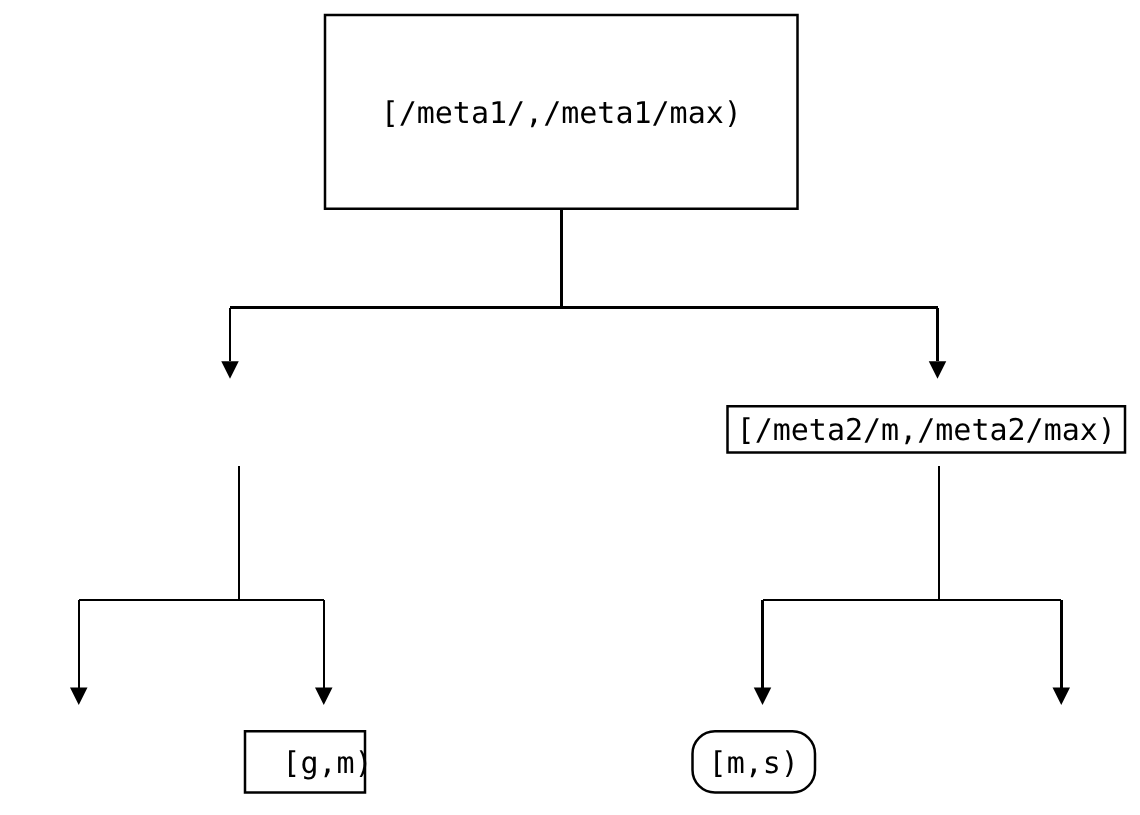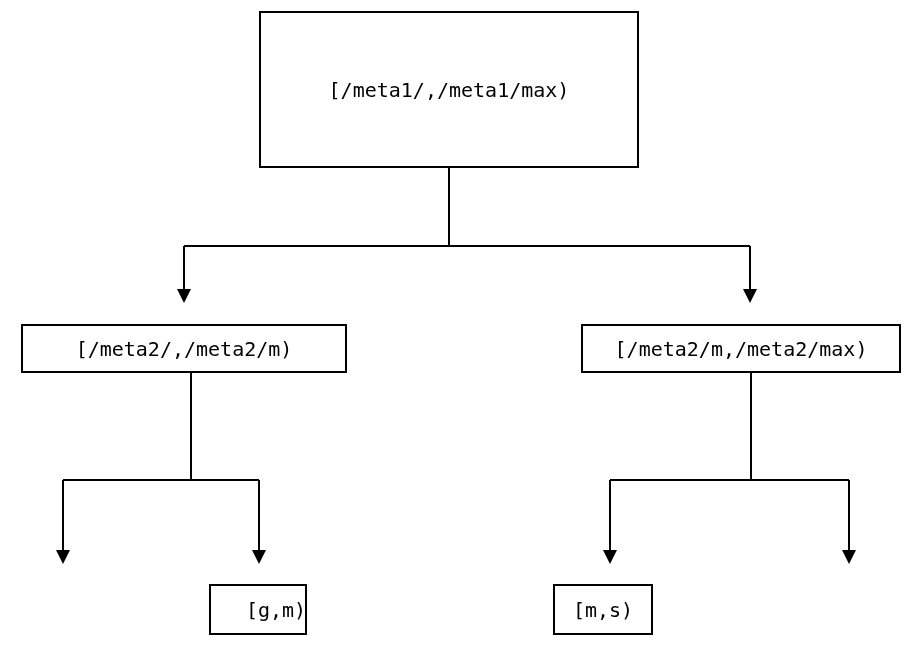--- a/index.html
+++ b/index.html
@@ -27,21 +27,21 @@
     box-sizing: border-box;
     border: 2px solid #000000;
     background: #ffffff;
     display: flex;
     align-items: center;
     justify-content: center;
     z-index: 2;
   }
   .node-label {
     font-family: "DejaVu Sans Mono", "Liberation Mono", monospace;
-    font-size: 20px;
+    font-size: 24px;
     line-height: 20px;
     color: #000000;
     white-space: pre;
     letter-spacing: 0px;
   }
 </style>
 </head>
 <body>
 
 <div id="canvas">
@@ -71,31 +71,28 @@
       <polygon points="252,550 266,550 259,564"></polygon>
       <polygon points="603,550 617,550 610,564"></polygon>
       <polygon points="842,550 856,550 849,564"></polygon>
     </g>
   </svg>
 
   <div class="node" style="left:259px; top:11px; width:380px; height:157px;">
     <span class="node-label">[/meta1/,/meta1/max)</span>
   </div>
 
-  <div class="node" style="left:21px; top:324px; width:326px; height:49px;">
-    <span class="node-label">[/meta2/,/meta2/m)</span>
-  </div>
 
-  <div class="node" style="left:581px; top:324px; width:320px; height:49px;">
+  <div class="node" style="left:581px; top:324px; width:320px; height:39px;">
     <span class="node-label">[/meta2/m,/meta2/max)</span>
   </div>
 
 
-  <div class="node" style="left:209px; top:584px; width:98px; height:51px;padding-left:36px;">
+  <div class="node" style="left:195px; top:584px; width:98px; height:51px;padding-left:36px;">
     <span class="node-label">[g,m)</span>
   </div>
 
-  <div class="node" style="left:553px; top:584px; width:100px; height:51px;">
+  <div class="node" style="left:553px; top:584px; width:100px; height:51px;border-radius:19px;">
     <span class="node-label">[m,s)</span>
   </div>
 
 
 </div>
 
 </body></html>

